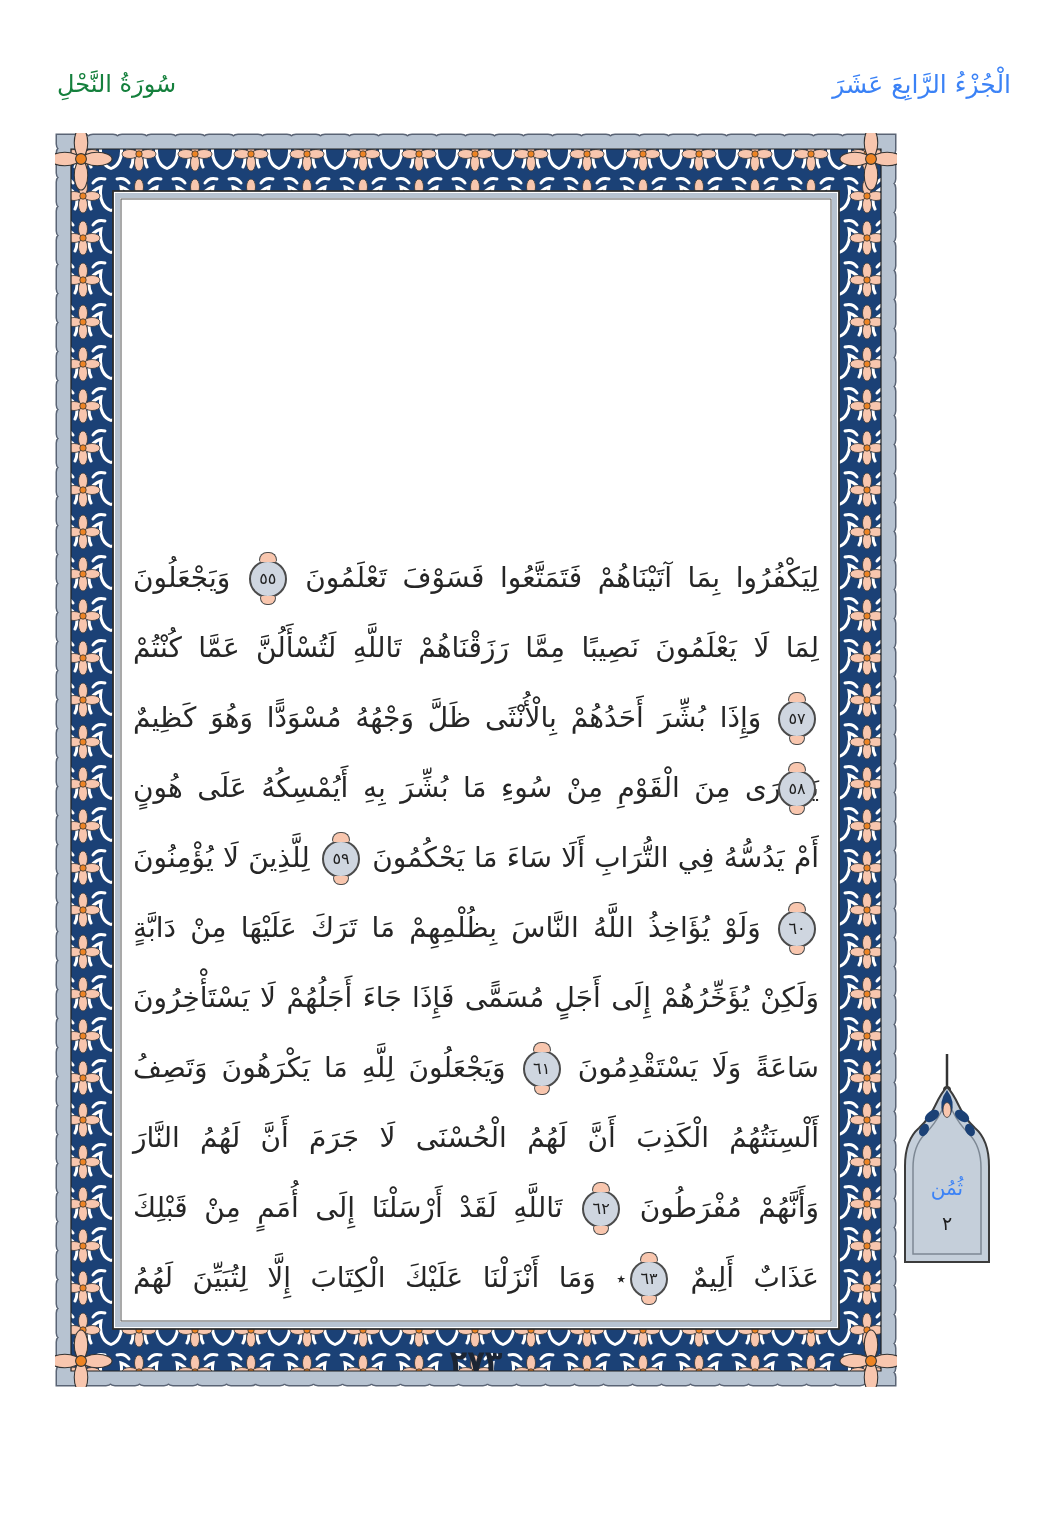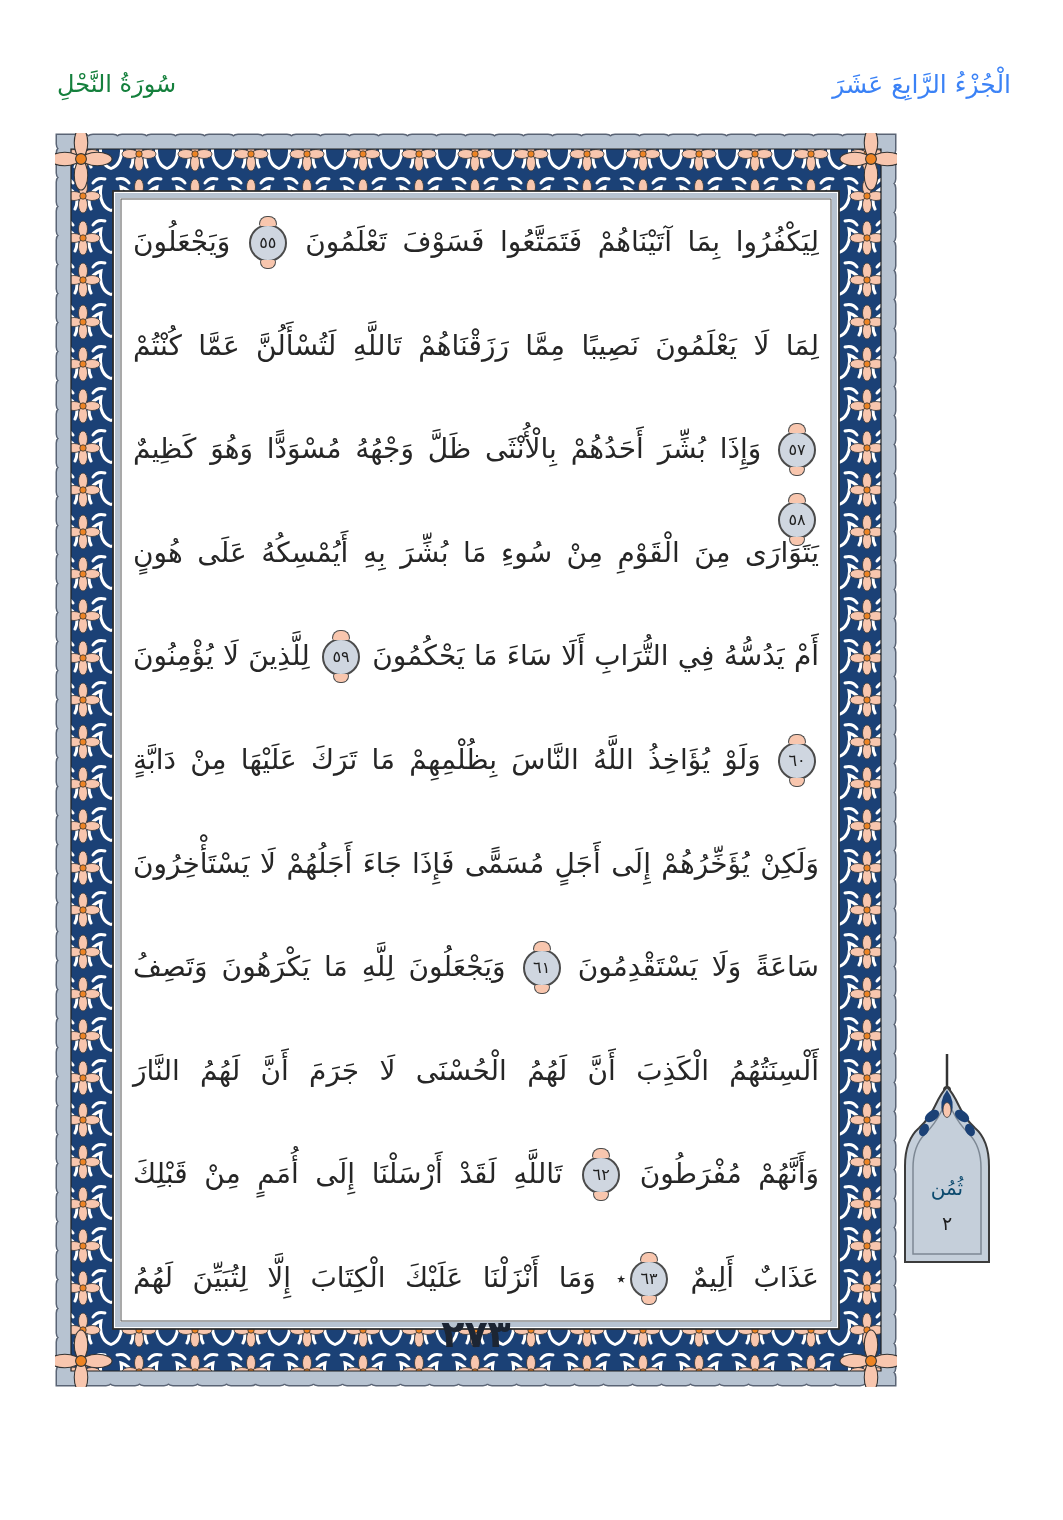--- a/index.html
+++ b/index.html
@@ -17,21 +17,21 @@
   }
   .header-right{
     position:absolute;right:52px;top:70px;font-size:25px;direction:rtl;color:#3b82f6;
   }
   .frame{
     position:absolute;left:55px;top:133px;width:842px;height:1254px;
   }
   .border-svg{position:absolute;left:0;top:0;width:842px;height:1254px;}
   .text-area{
     position:absolute;left:72px;top:70px;width:698px;height:1114px;
-    direction:rtl;display:flex;flex-direction:column;justify-content:space-between;
+    direction:rtl;display:flex;flex-direction:column;justify-content:flex-end;
     padding:4px 6px;
   }
   .line{
     display:block;height:70px;line-height:70px;font-size:28px;color:var(--ink);
     text-align:justify;text-align-last:justify;white-space:normal;
   }
   .tseg{color:var(--ink);}
   .ayah-marker{
     position:relative;display:inline-flex;align-items:center;justify-content:center;
     width:38px;height:38px;border-radius:50%;background:var(--medallion);
@@ -46,29 +46,29 @@
   .ayah-marker::after{
     content:"";position:absolute;bottom:-9px;left:50%;transform:translateX(-50%);
     width:14px;height:8px;background:var(--peach);border:1px solid #4b4b4b;
     border-top:none;border-radius:2px 2px 7px 7px;
   }
   .hizb-star{font-size:18px;vertical-align:middle;margin:0 1px;color:var(--ink);}
   .thumn-marker{position:absolute;left:895px;top:1054px;width:104px;height:212px;}
   .thumn-marker svg{position:absolute;left:0;top:0;}
   .thumn-label{
     position:absolute;left:0;right:0;top:122px;text-align:center;
-    font-size:20px;direction:rtl;color:#0c4a6e;
+    font-size:20px;direction:rtl;color:#3b82f6;
   }
   .thumn-num{
     position:absolute;left:0;right:0;top:158px;text-align:center;
     font-size:19px;color:#1f1f1f;
   }
   .page-number{
-    position:absolute;left:55px;top:1312px;width:842px;text-align:center;
-    font-size:38px;font-weight:bold;letter-spacing:3px;color:#1c2533;
+    position:absolute;left:55px;top:1344px;width:842px;text-align:center;
+    font-size:29px;font-weight:bold;letter-spacing:3px;color:#1c2533;
   }
 </style>
 </head>
 <body>
 
 <div class="header-left" dir="rtl">سُورَةُ النَّحْلِ</div>
 <div class="header-right" dir="rtl">الْجُزْءُ الرَّابِعَ عَشَرَ</div>
 
 <div class="frame">
   <svg class="border-svg" viewBox="0 0 842 1254" xmlns="http://www.w3.org/2000/svg">

